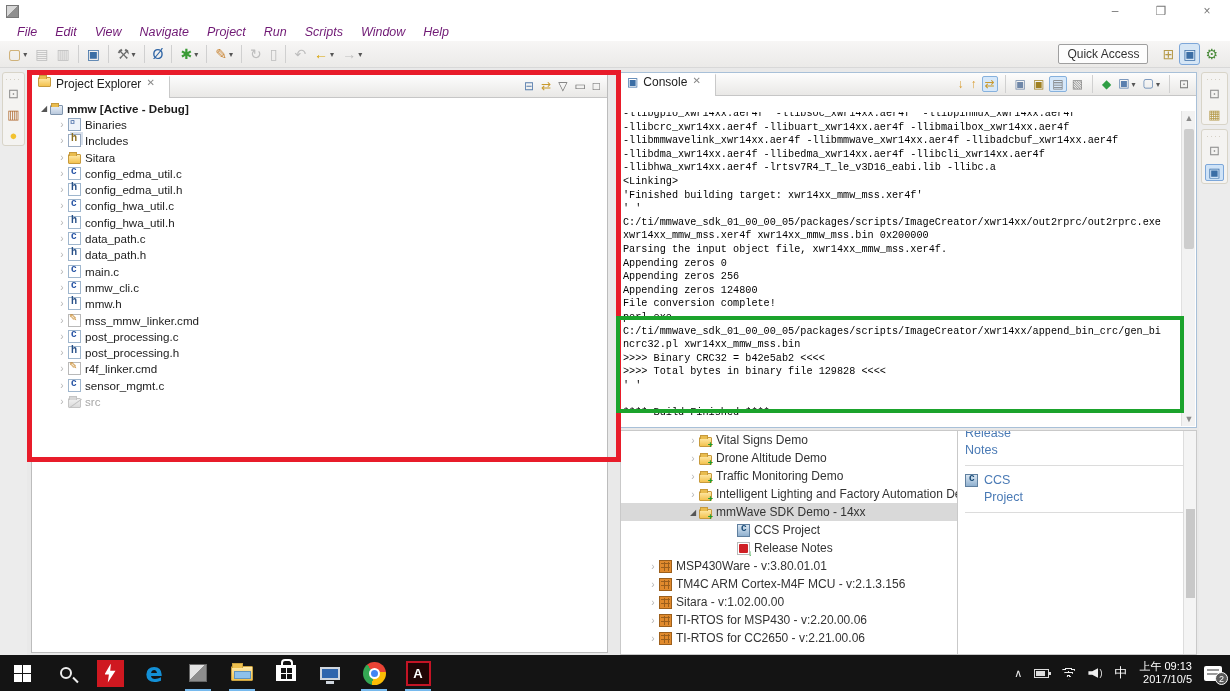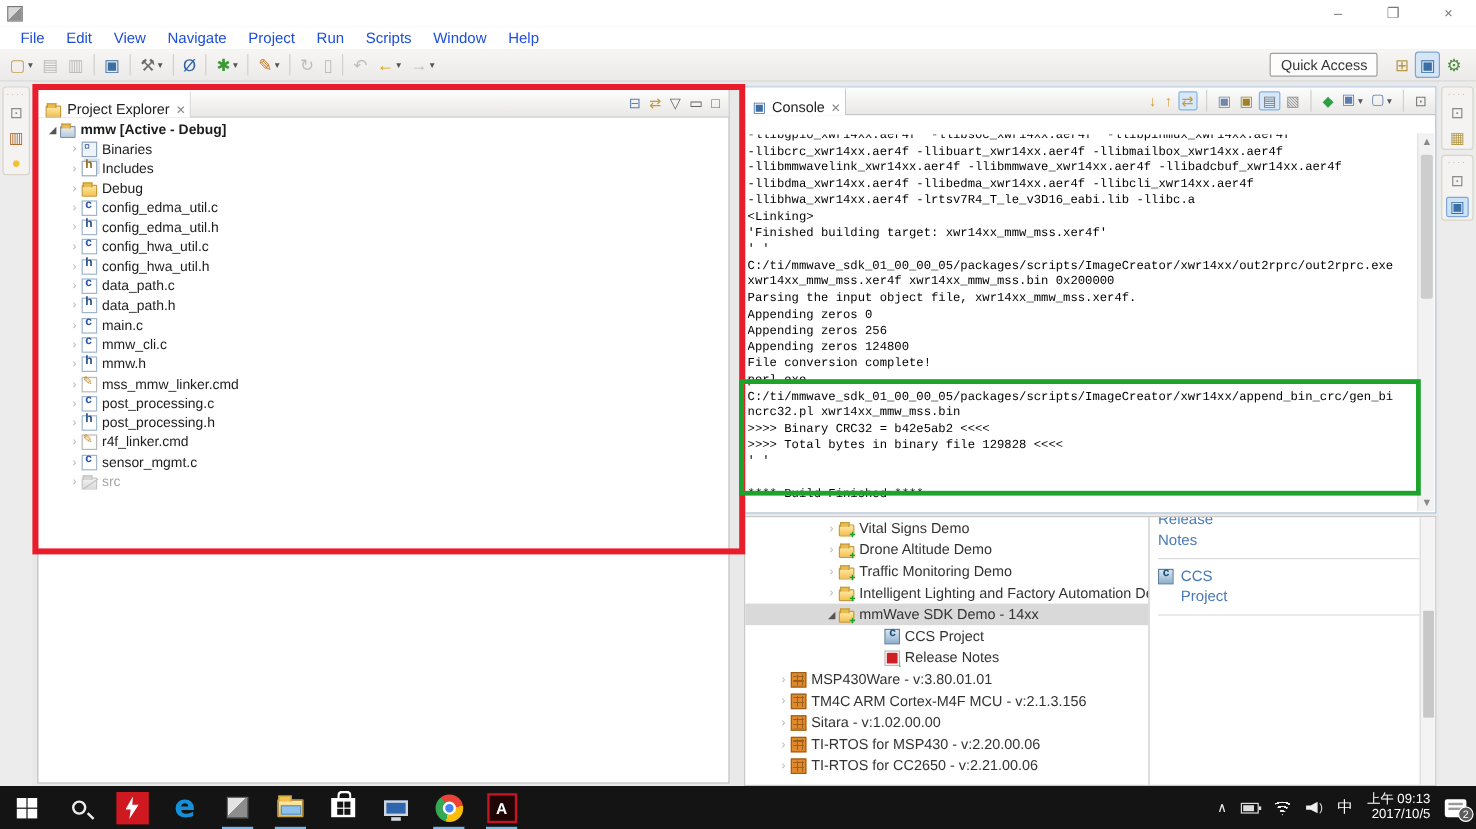--- a/index.html
+++ b/index.html
@@ -7,21 +7,21 @@
   body { font-family:"Liberation Sans", sans-serif; background:#e9e9e9; position:relative; font-size:12px; color:#222; }
 
   
   .titlebar { position:absolute; left:0; top:0; width:1230px; height:22px; background:#fff; display:flex; align-items:center; padding-left:6px; }
   .app-cube { width:13px; height:13px; background:linear-gradient(135deg,#d8d8d8 50%,#8f8f8f 50%); border:1px solid #777; margin-right:6px; }
   .title-text { color:#8e8e8e; font-size:12px; }
   .win-controls { margin-left:auto; display:flex; height:100%; }
   .win-controls span { width:46px; text-align:center; line-height:22px; color:#777; font-size:12px; }
 
   .menubar { position:absolute; left:0; top:22px; width:1230px; height:19px; background:#fff; display:flex; align-items:center; padding-left:8px; }
-  .menubar span { padding:0 9px; color:#1d4ed8; font-size:12.5px; }
+  .menubar span { padding:0 9px; color:#701a75; font-size:12.5px;font-style:italic; }
 
   .toolbar { position:absolute; left:0; top:41px; width:1230px; height:27px; background:linear-gradient(#f7f6f5,#ebeae8); border-bottom:1px solid #d8d8d8; display:flex; align-items:center; padding-left:4px; }
   .tbtn { display:flex; align-items:center; padding:2px 3px; margin:0 1px; border-radius:3px; }
   .tbtn .gl { font-size:14px; line-height:16px; }
   .tbtn.dis .gl { color:#bdbdbd !important; }
   .dd { font-size:8px; color:#555; margin-left:2px; }
   .tsep { width:1px; height:18px; background:#d0d0d0; margin:0 4px; }
   .qa-btn { border:1px solid #9f9f9f; background:#fdfdfd; border-radius:2px; padding:2px 8px; font-size:12px; color:#333; margin-left:auto; }
   .persp { display:flex; align-items:center; margin:0 8px 0 10px; }
   .persp .tbtn.sel { background:#d6e6f5; border:1px solid #7da7d9; }
@@ -31,21 +31,21 @@
   .strip.left { left:0; width:27px; }
   .strip.right { right:0; width:31px; }
   .strip .box { background:#f4f3f1; border:1px solid #d8d4c8; border-radius:3px; margin:4px 2px; padding:2px 0; display:flex; flex-direction:column; align-items:center; gap:6px; }
   .strip .box .dots { color:#b9b39f; font-size:7px; letter-spacing:2px; line-height:5px; }
   .strip .sico { font-size:13px; }
   .strip .sico.sel { background:#cfe3f7; border:1px solid #7da7d9; border-radius:2px; padding:0 2px; }
 
   
   .panel { position:absolute; background:#fff; border:1px solid #bcbcbc; }
   .phead { height:23px; background:linear-gradient(#fdfdfd,#e9e8e6); border-bottom:1px solid #c6c6c6; display:flex; align-items:center; }
-  .tab { height:23px; display:flex; align-items:flex-end; gap:5px; background:#fff; border-right:1px solid #c9c9c9; border-top:2px solid #fff; padding:0 3px 0 6px; border-radius:2px 2px 0 0; font-size:12px; color:#222; }
+  .tab { height:23px; display:flex; align-items:flex-start; gap:5px; background:#fff; border-right:1px solid #c9c9c9; border-top:2px solid #fff; padding:0 14px 0 6px; border-radius:2px 2px 0 0; font-size:12px; color:#222; }
   .tab .x { color:#888; font-size:10px; }
   .hicons { margin-left:auto; display:flex; align-items:center; gap:3px; padding-right:5px; }
   .hicons .hic { font-size:12px; line-height:14px; padding:0 2px; }
   .hicons .hic.sel { background:#d6e8fa; border:1px solid #86b1dd; border-radius:2px; }
 
   
   #pe-panel { left:31px; top:74px; width:577px; height:579px; }
   #pe-tree { padding-top:2px; overflow:hidden; height:calc(100% - 25px); }
   .trow { height:16.3px; display:flex; align-items:center; white-space:nowrap; font-size:11.6px; color:#1c1c1c; }
   .trow .arr { width:12px; text-align:center; color:#b5b5b5; font-size:10px; flex:0 0 12px; }
@@ -292,21 +292,21 @@
         <span class="lbl">Binaries</span>
       </div>
       <div class="trow" style="padding-left: 24px;">
         <span class="arr">›</span>
         <span class="ic includes"></span>
         <span class="lbl">Includes</span>
       </div>
       <div class="trow" style="padding-left: 24px;">
         <span class="arr">›</span>
         <span class="ic folder-open"></span>
-        <span class="lbl">Debug</span>
+        <span class="lbl">Sitara</span>
       </div>
       <div class="trow" style="padding-left: 24px;">
         <span class="arr">›</span>
         <span class="ic c-file"></span>
         <span class="lbl">config_edma_util.c</span>
       </div>
       <div class="trow" style="padding-left: 24px;">
         <span class="arr">›</span>
         <span class="ic h-file"></span>
         <span class="lbl">config_edma_util.h</span>

